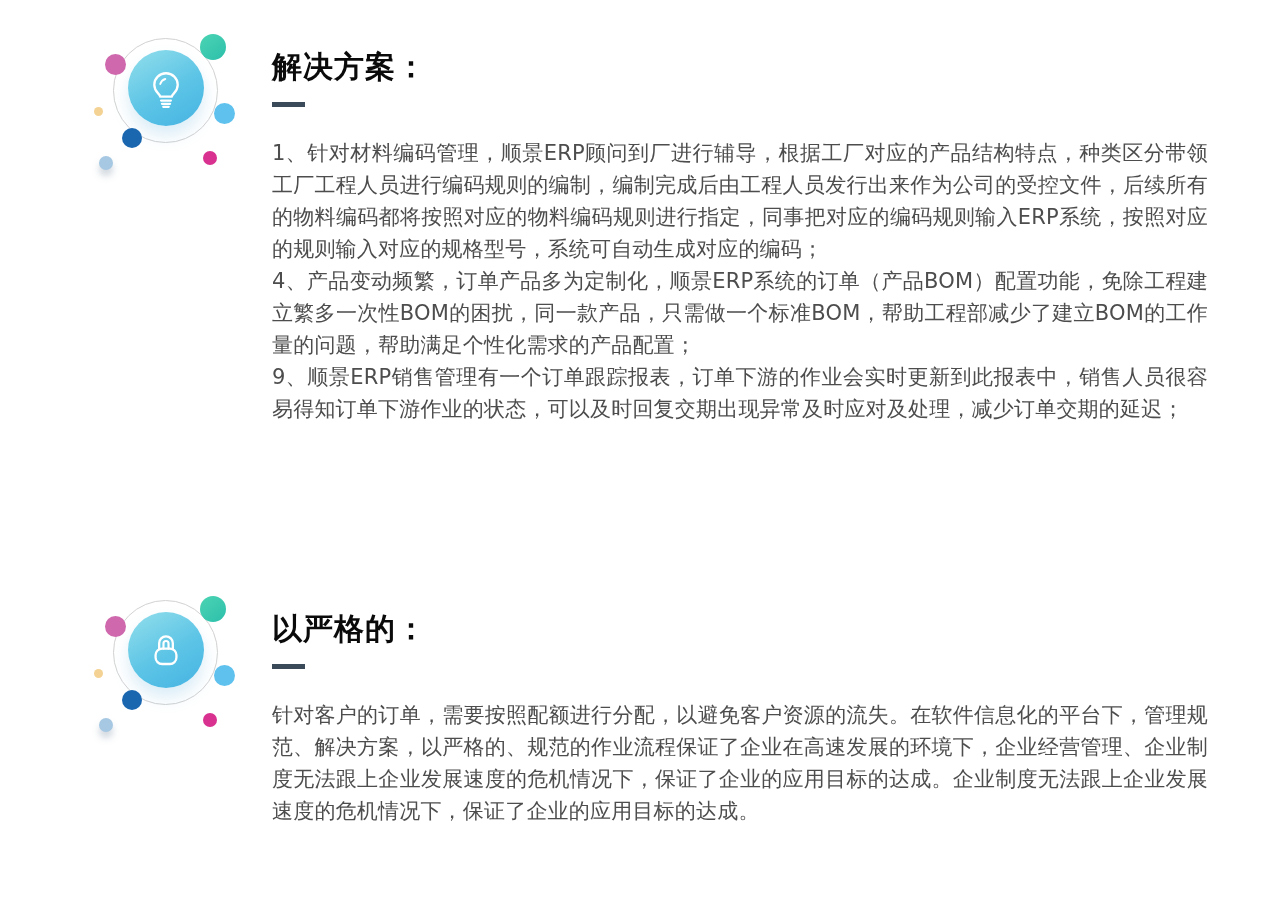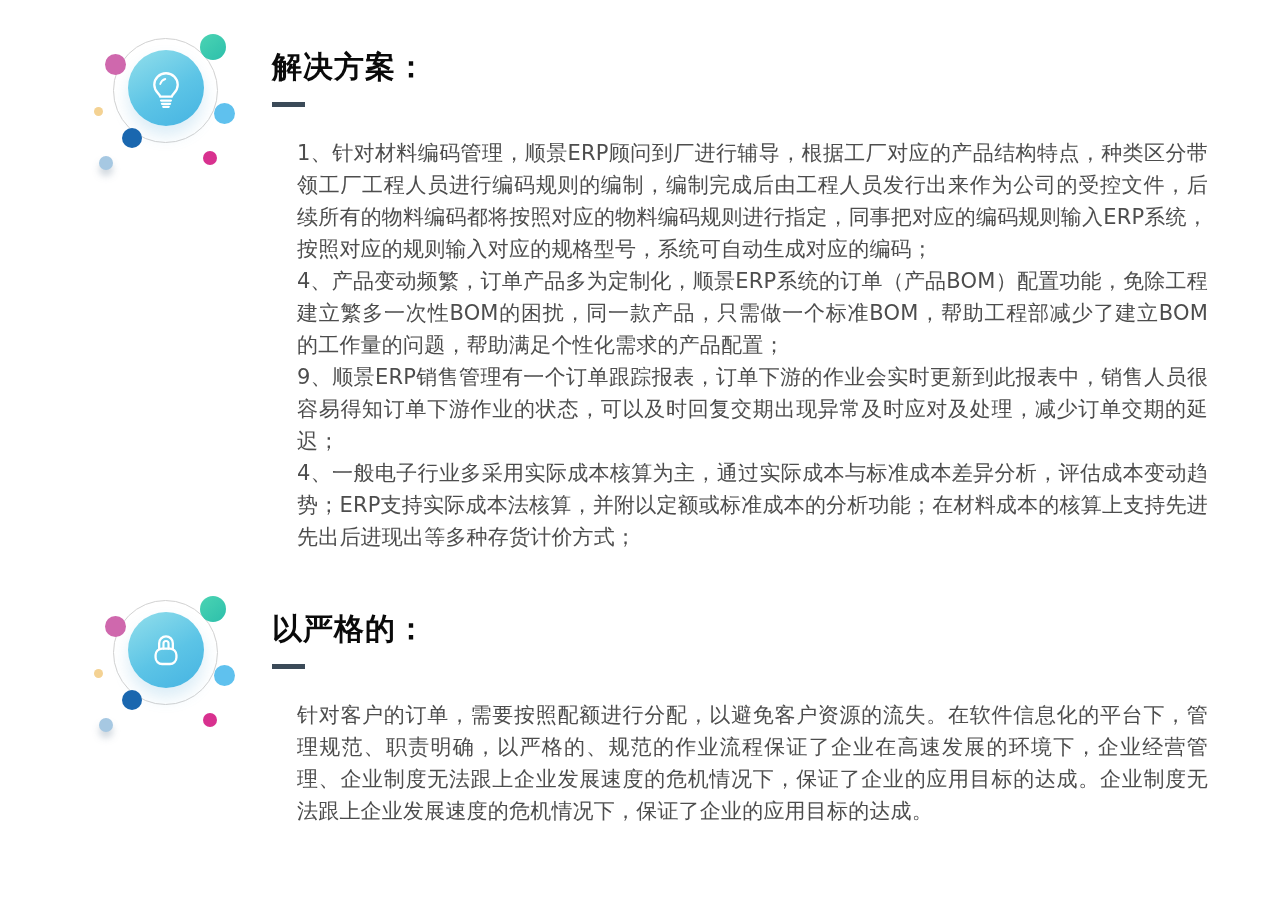--- a/index.html
+++ b/index.html
@@ -37,21 +37,21 @@
   .dot-steel     { left:9px;   top:136px; width:14px; height:14px; background:#a6c8e2; box-shadow:0 6px 7px rgba(120,140,160,0.35); }
   .dot-magenta   { left:113px; top:131px; width:14px; height:14px; background:#d8318f; }
 
   
   .content { position:absolute; left:272px; top:48px; width:936px; }
   .content h2 {
     margin:0; font-size:30px; line-height:38px; font-weight:bold;
     color:#0a0a0a; letter-spacing:1px;
   }
   .dash { width:33px; height:5px; background:#3b4a58; margin-top:16px; }
-  .paras { margin-top:30px;margin-left:25px; }
+  .paras { margin-top:30px; }
   .paras p {
     margin:0; font-size:21px; line-height:32px; color:#4d4d4d;
     text-align:justify; letter-spacing:0.2px;
   }
 </style>
 </head>
 <body>
 
 <div class="section" id="sec-solution">
   <div class="icon-cluster">
@@ -73,21 +73,20 @@
     <span class="dot dot-steel"></span>
     <span class="dot dot-magenta"></span>
   </div>
   <div class="content">
     <h2>解决方案：</h2>
     <div class="dash"></div>
     <div class="paras">
       <p>1、针对材料编码管理，顺景ERP顾问到厂进行辅导，根据工厂对应的产品结构特点，种类区分带领工厂工程人员进行编码规则的编制，编制完成后由工程人员发行出来作为公司的受控文件，后续所有的物料编码都将按照对应的物料编码规则进行指定，同事把对应的编码规则输入ERP系统，按照对应的规则输入对应的规格型号，系统可自动生成对应的编码；</p>
       <p>4、产品变动频繁，订单产品多为定制化，顺景ERP系统的订单（产品BOM）配置功能，免除工程建立繁多一次性BOM的困扰，同一款产品，只需做一个标准BOM，帮助工程部减少了建立BOM的工作量的问题，帮助满足个性化需求的产品配置；</p>
       <p>9、顺景ERP销售管理有一个订单跟踪报表，订单下游的作业会实时更新到此报表中，销售人员很容易得知订单下游作业的状态，可以及时回复交期出现异常及时应对及处理，减少订单交期的延迟；</p>
-      <p>4、一般电子行业多采用实际成本核算为主，通过实际成本与标准成本差异分析，评估成本变动趋势；ERP支持实际成本法核算，并附以定额或标准成本的分析功能；在材料成本的核算上支持先进先出后进现出等多种存货计价方式；</p>
     </div>
   </div>
 </div>
 
 <div class="section" id="sec-value">
   <div class="icon-cluster">
     <span class="ring"></span>
     <span class="dot dot-teal"></span>
     <span class="dot dot-pink"></span>
     <div class="main-circle">
@@ -100,16 +99,16 @@
     <span class="dot dot-yellow"></span>
     <span class="dot dot-lightblue"></span>
     <span class="dot dot-darkblue"></span>
     <span class="dot dot-steel"></span>
     <span class="dot dot-magenta"></span>
   </div>
   <div class="content">
     <h2>以严格的：</h2>
     <div class="dash"></div>
     <div class="paras">
-      <p>针对客户的订单，需要按照配额进行分配，以避免客户资源的流失。在软件信息化的平台下，管理规范、职责明确，以严格的、规范的作业流程保证了企业在高速发展的环境下，企业经营管理、企业制度无法跟上企业发展速度的危机情况下，保证了企业的应用目标的达成。企业制度无法跟上企业发展速度的危机情况下，保证了企业的应用目标的达成。</p>
+      <p>针对客户的订单，需要按照配额进行分配，以避免客户资源的流失。在软件信息化的平台下，管理规范、解决方案，以严格的、规范的作业流程保证了企业在高速发展的环境下，企业经营管理、企业制度无法跟上企业发展速度的危机情况下，保证了企业的应用目标的达成。企业制度无法跟上企业发展速度的危机情况下，保证了企业的应用目标的达成。</p>
     </div>
   </div>
 </div>
 
 </body></html>

